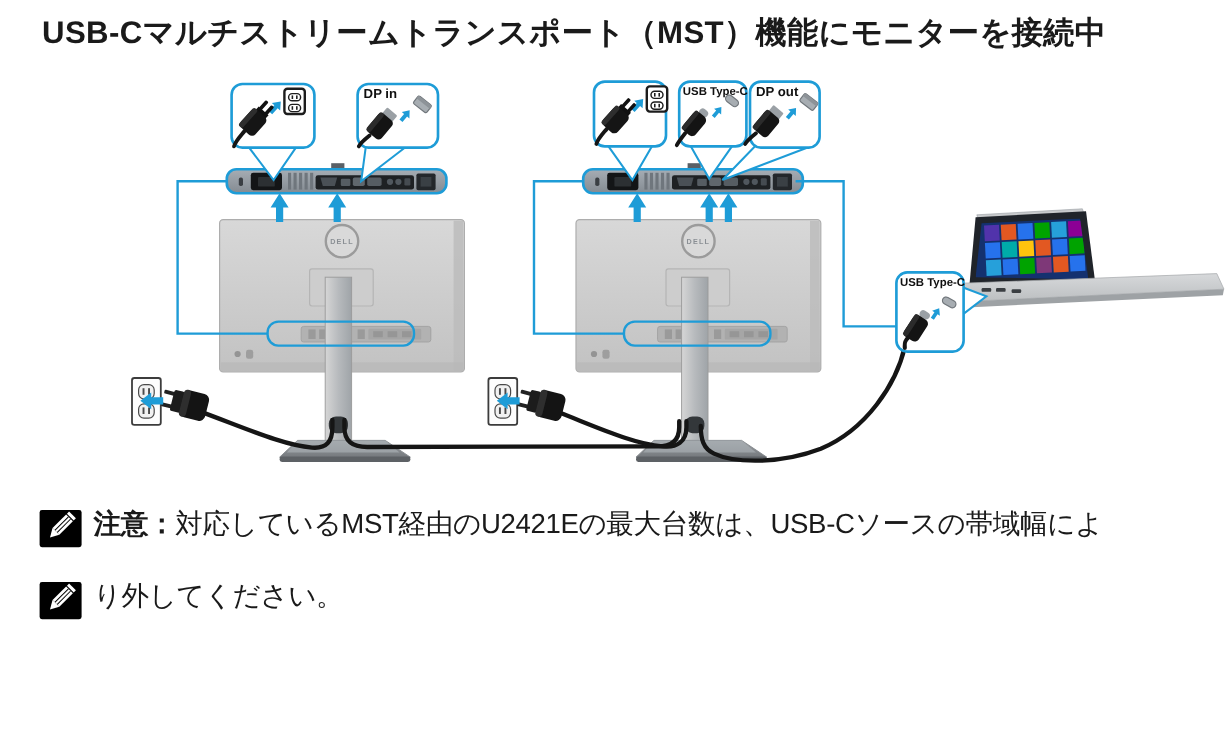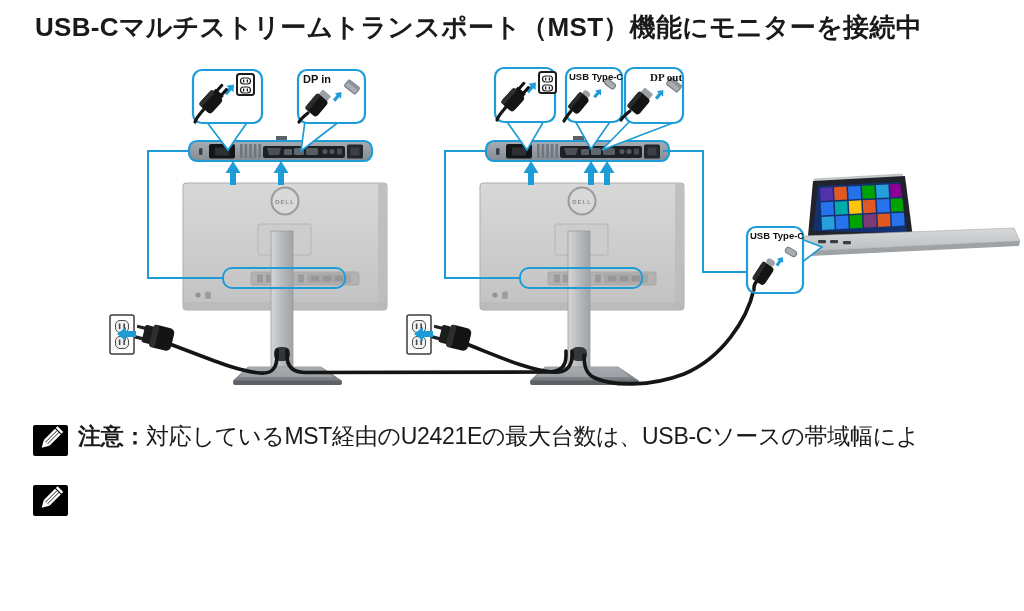--- a/index.html
+++ b/index.html
@@ -293,21 +293,21 @@
         <rect x="-4.5" y="-17" width="9" height="6" rx="3" fill="#9aa0a5"></rect>
         <rect x="-7" y="-11" width="14" height="21" rx="4" fill="#141414"></rect>
         <rect x="-7" y="-11" width="4.5" height="21" rx="2" fill="#2b2b2b"></rect>
       </g>
       <path d="M 757,281 C 753,285 754,287 754,290" stroke="#151515" stroke-width="3.4" fill="none" stroke-linecap="round"></path>
     </g>
   </svg>
 
   <div class="callout-label cl-11" style="left:303px;top:73px;">DP in</div>
   <div class="callout-label cl-9" style="left:569px;top:71px;">USB Type-C</div>
-  <div class="callout-label cl-11" style="left:650px;top:71px;font-family:Liberation Serif, serif;">DP out</div>
+  <div class="callout-label cl-11" style="left:630px;top:71px;">DP out</div>
   <div class="callout-label cl-9" style="left:750px;top:230px;">USB Type-C</div>
 
   <div class="notes">
     <div class="note">
       <div class="note-icon">
         <svg width="35" height="31" viewBox="0 0 35 31">
           <g transform="translate(17.5,14) rotate(45)">
             <rect x="-4" y="-14" width="8" height="2.5" fill="#fff"></rect>
             <rect x="-4" y="-10.5" width="8" height="16" fill="#fff"></rect>
             <line x1="-1.3" y1="-10.5" x2="-1.3" y2="5.5" stroke="#000" stroke-width="0.8"></line>
@@ -329,17 +329,20 @@
           <g transform="translate(17.5,14) rotate(45)">
             <rect x="-4" y="-14" width="8" height="2.5" fill="#fff"></rect>
             <rect x="-4" y="-10.5" width="8" height="16" fill="#fff"></rect>
             <line x1="-1.3" y1="-10.5" x2="-1.3" y2="5.5" stroke="#000" stroke-width="0.8"></line>
             <line x1="1.3" y1="-10.5" x2="1.3" y2="5.5" stroke="#000" stroke-width="0.8"></line>
             <polygon points="-4,5.5 4,5.5 0,12.5" fill="#fff"></polygon>
           </g>
         </svg>
       </div>
       <div class="note-text">
+        <span class="ln">
+          <span>り外してください。</span>
+        </span>
       </div>
     </div>
   </div>
 
 </div>
 
 </body></html>

